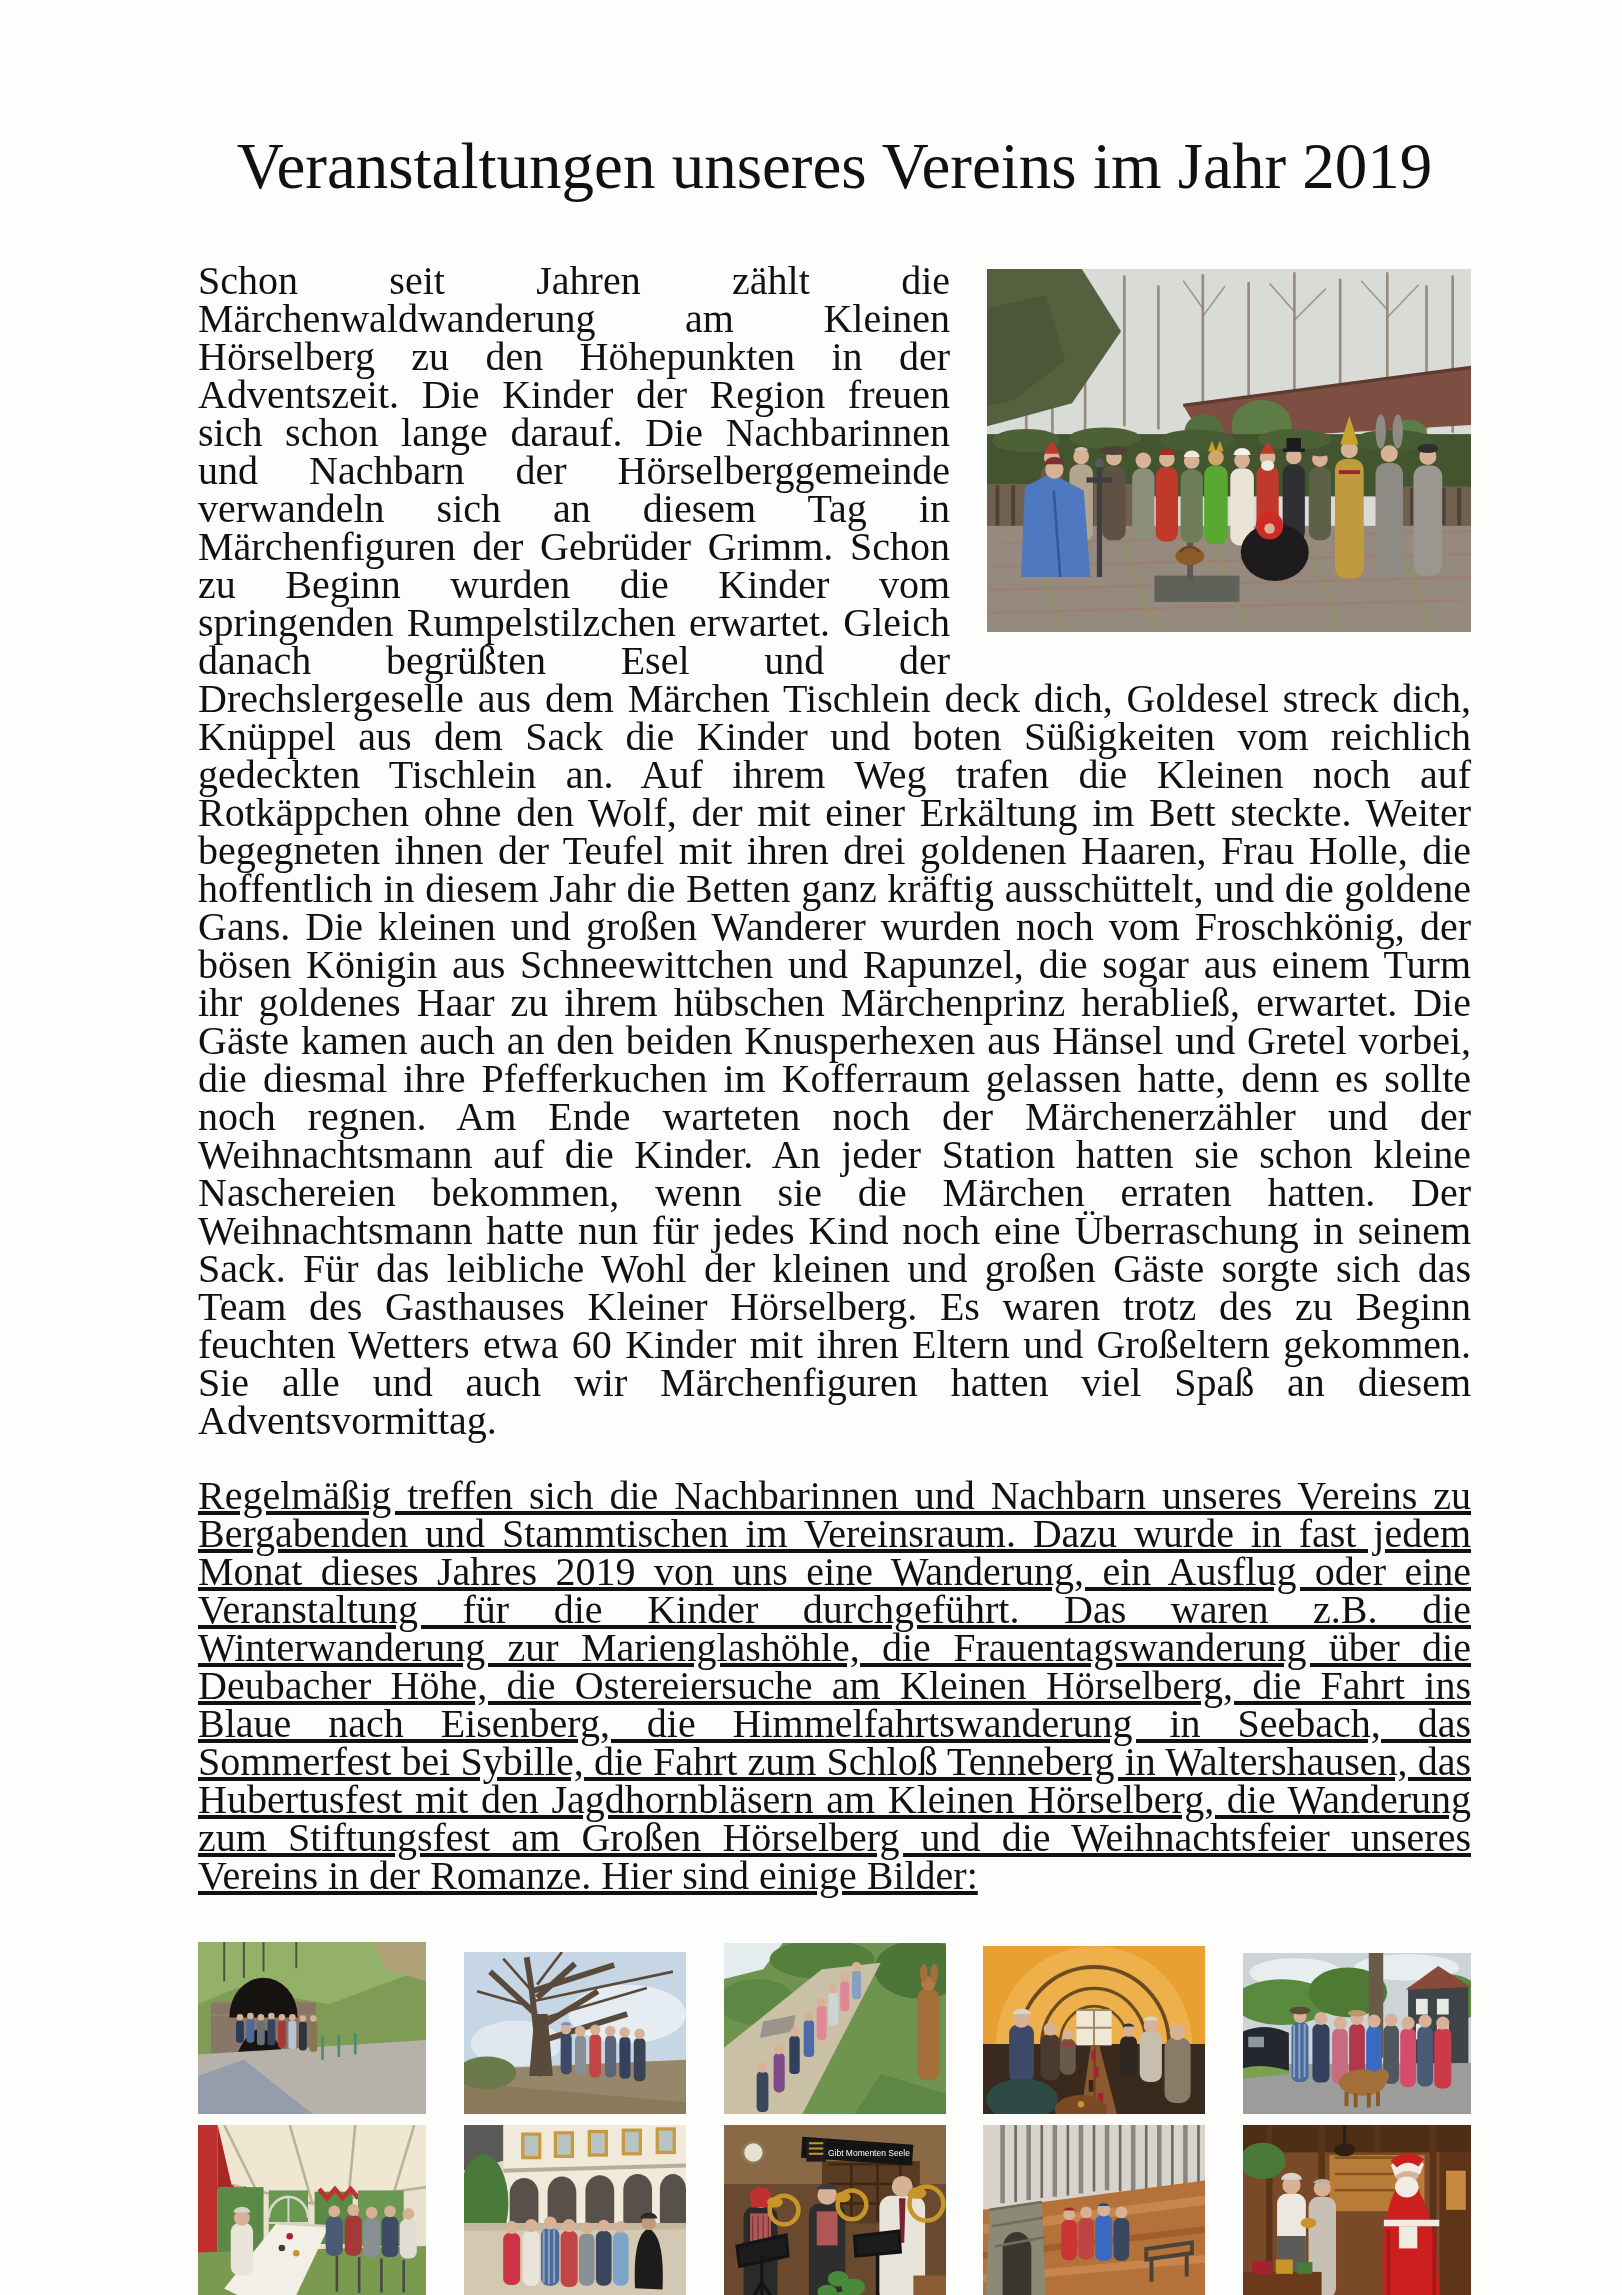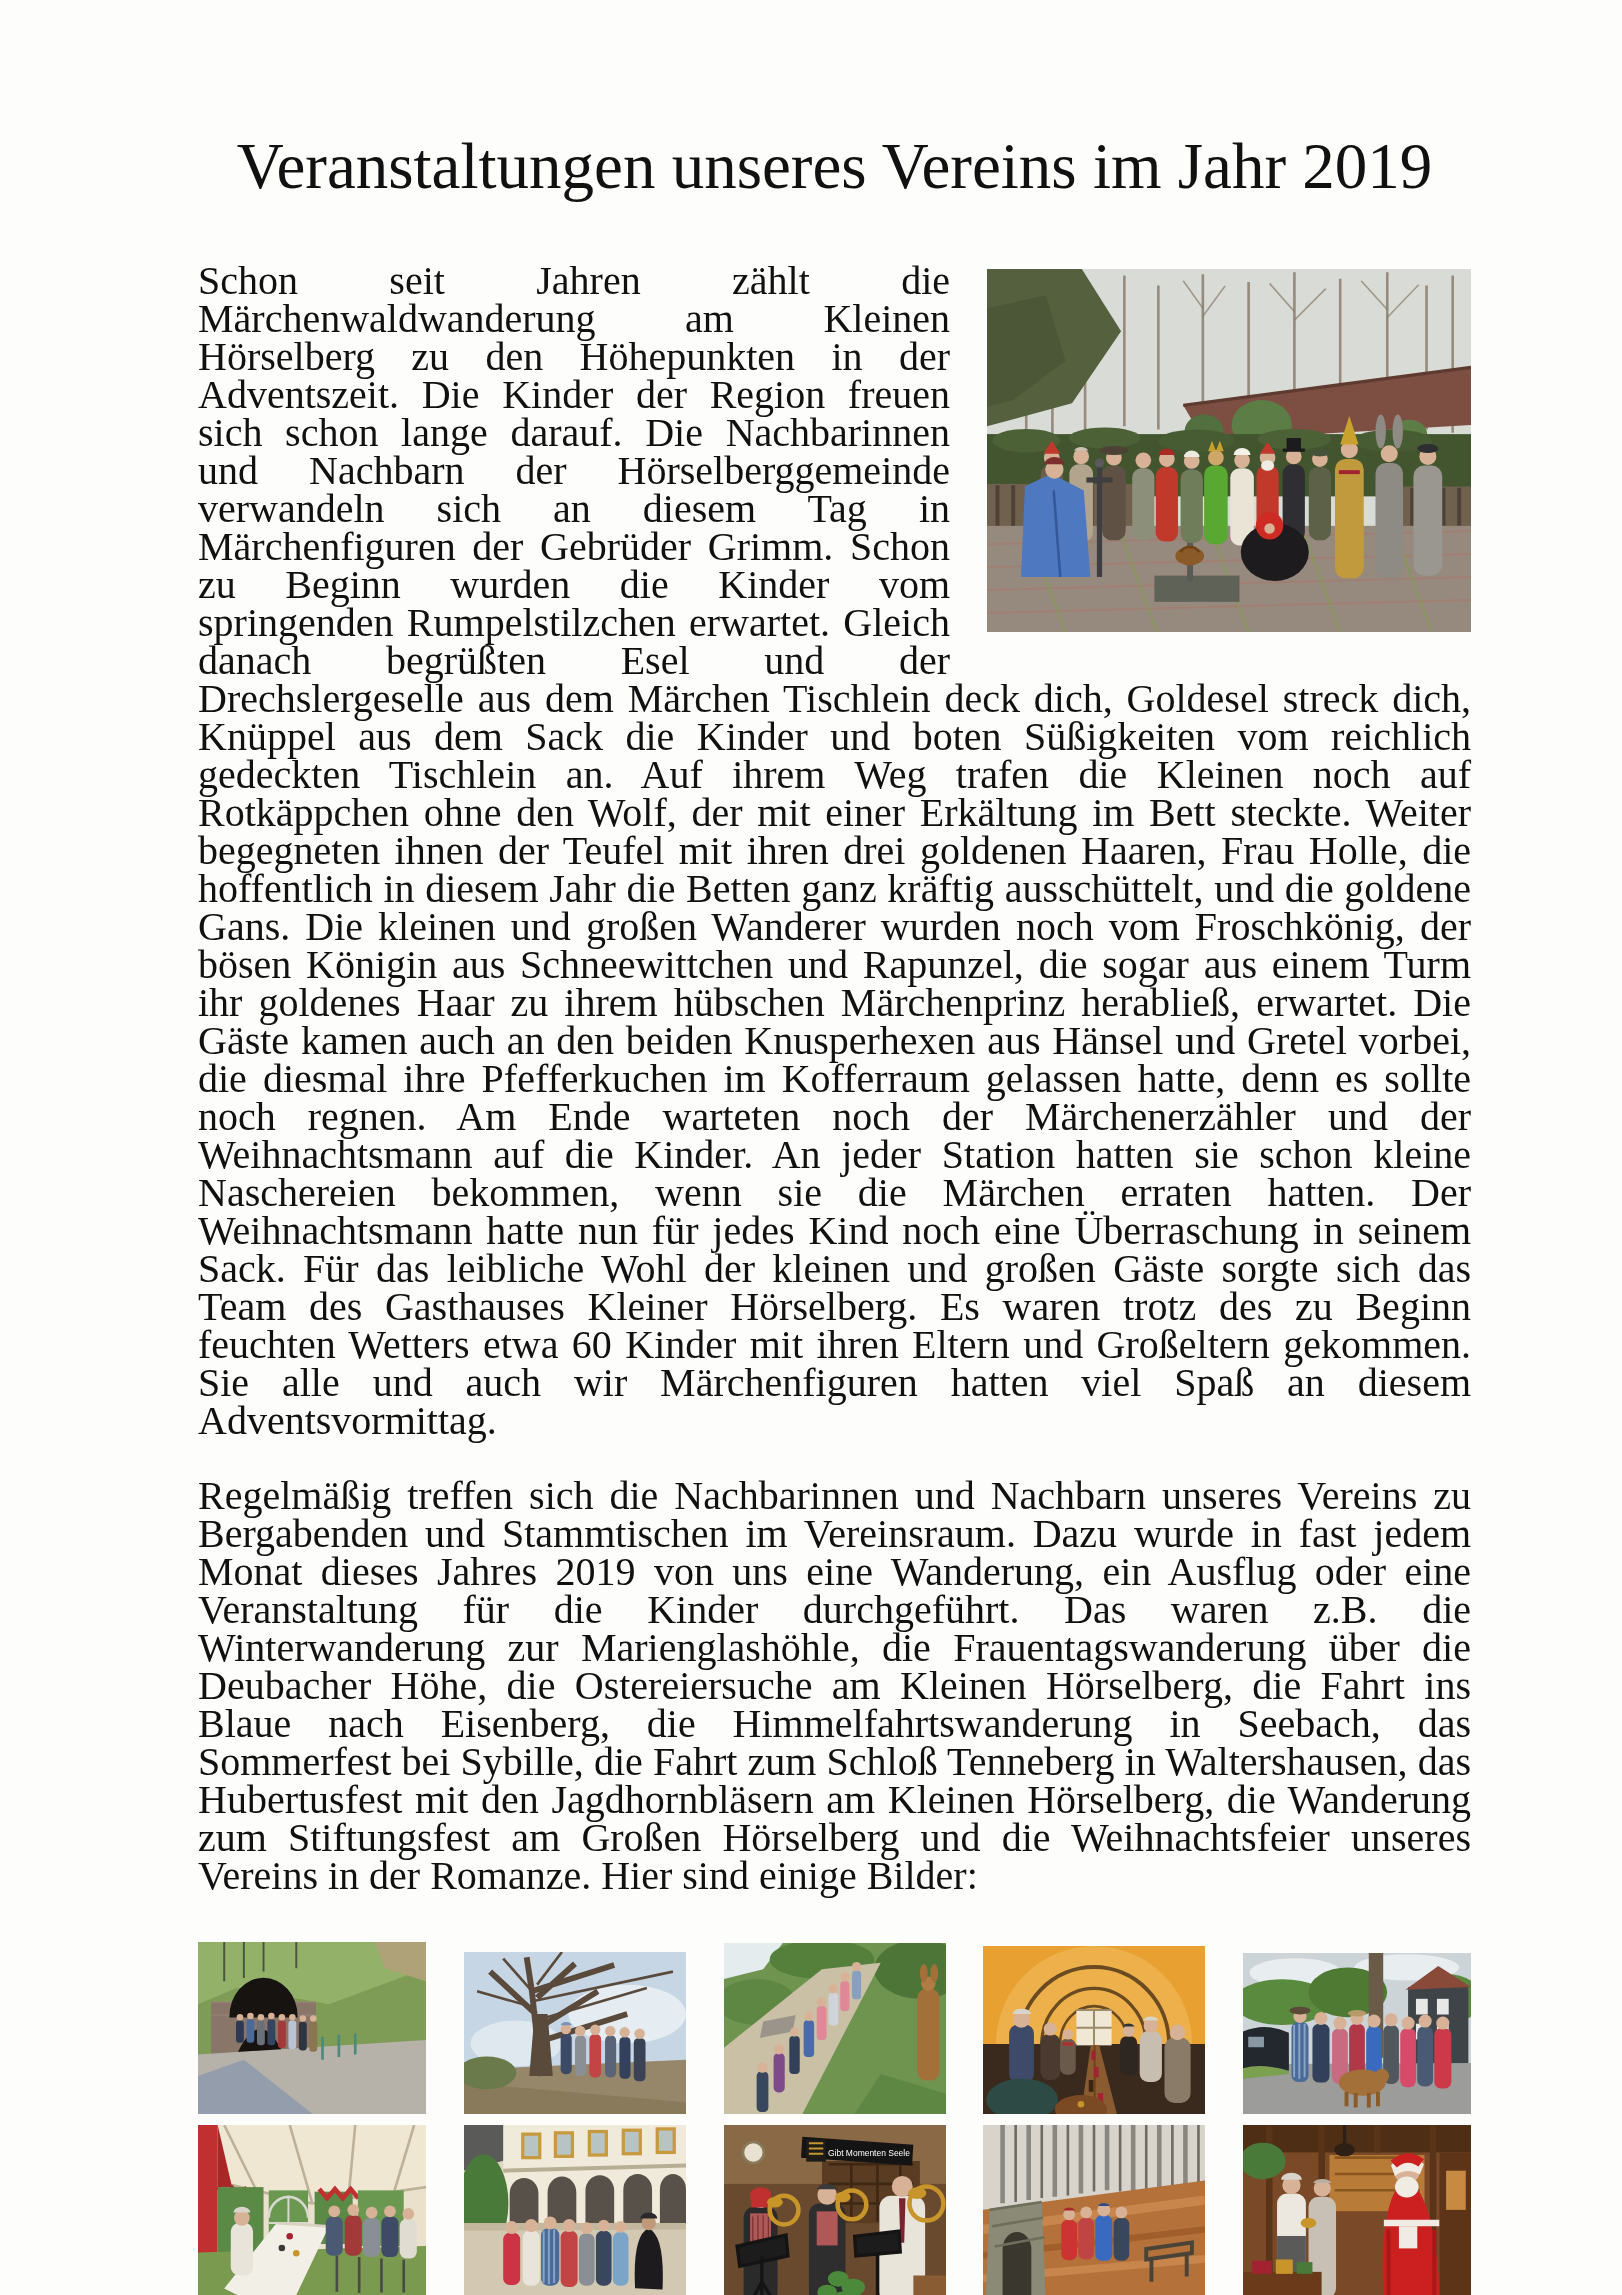--- a/index.html
+++ b/index.html
@@ -25,21 +25,21 @@
     font-weight:400;
     text-align:center;
     white-space:nowrap;
   }
   .body-text{
     font-size:40px;
     line-height:38px;
     text-align:justify;
   }
   .para1{margin:59px 0 0 0;}
-  .para2{margin:37px 0 0 0;}
+  .para2{margin:37px 0 0 0;text-decoration:underline;}
   .photo-float{
     float:right;
     width:484px;
     height:363px;
     margin:6.5px 0 27.5px 37px;
     display:block;
   }
   .ph{display:block;width:100%;height:100%;}
   .grid{
     display:flex;

